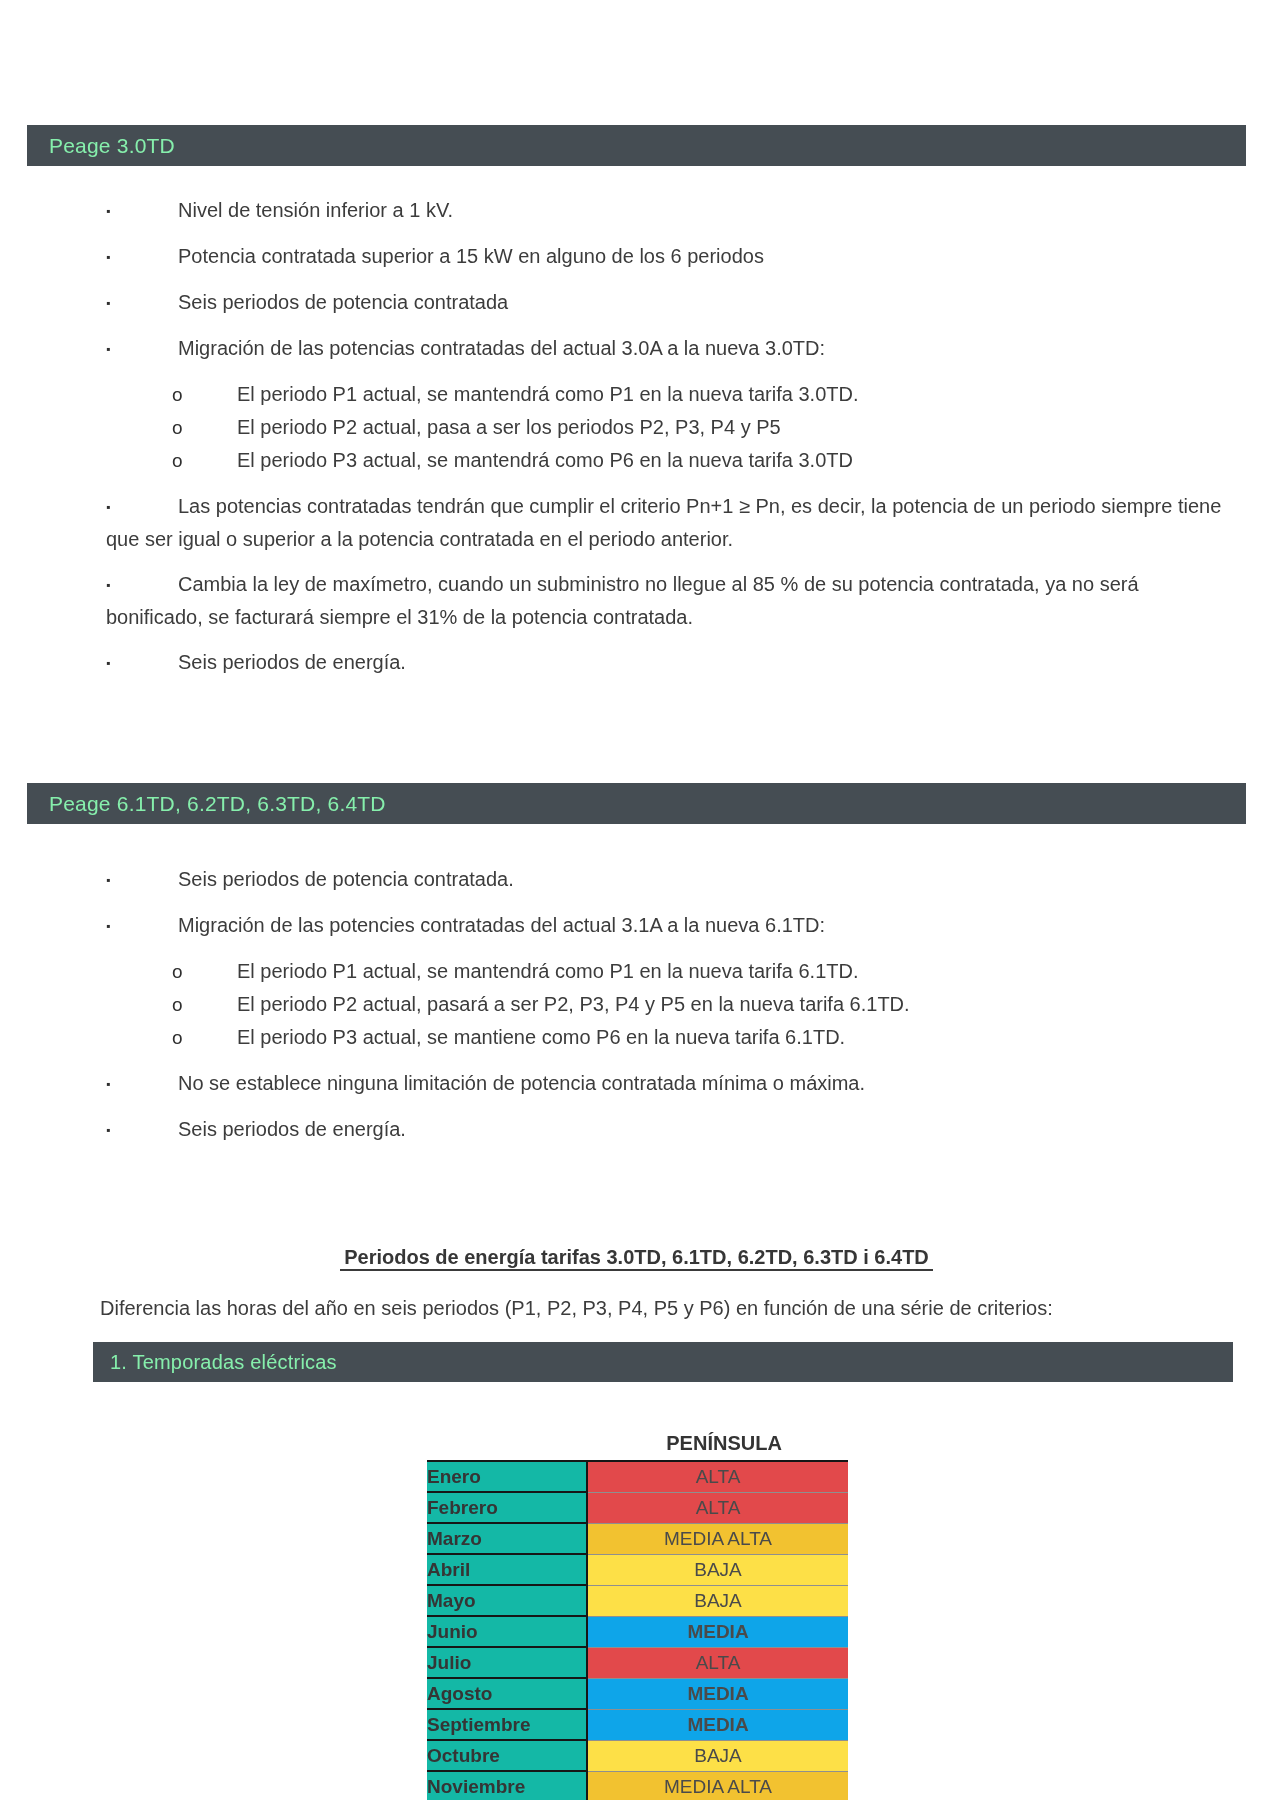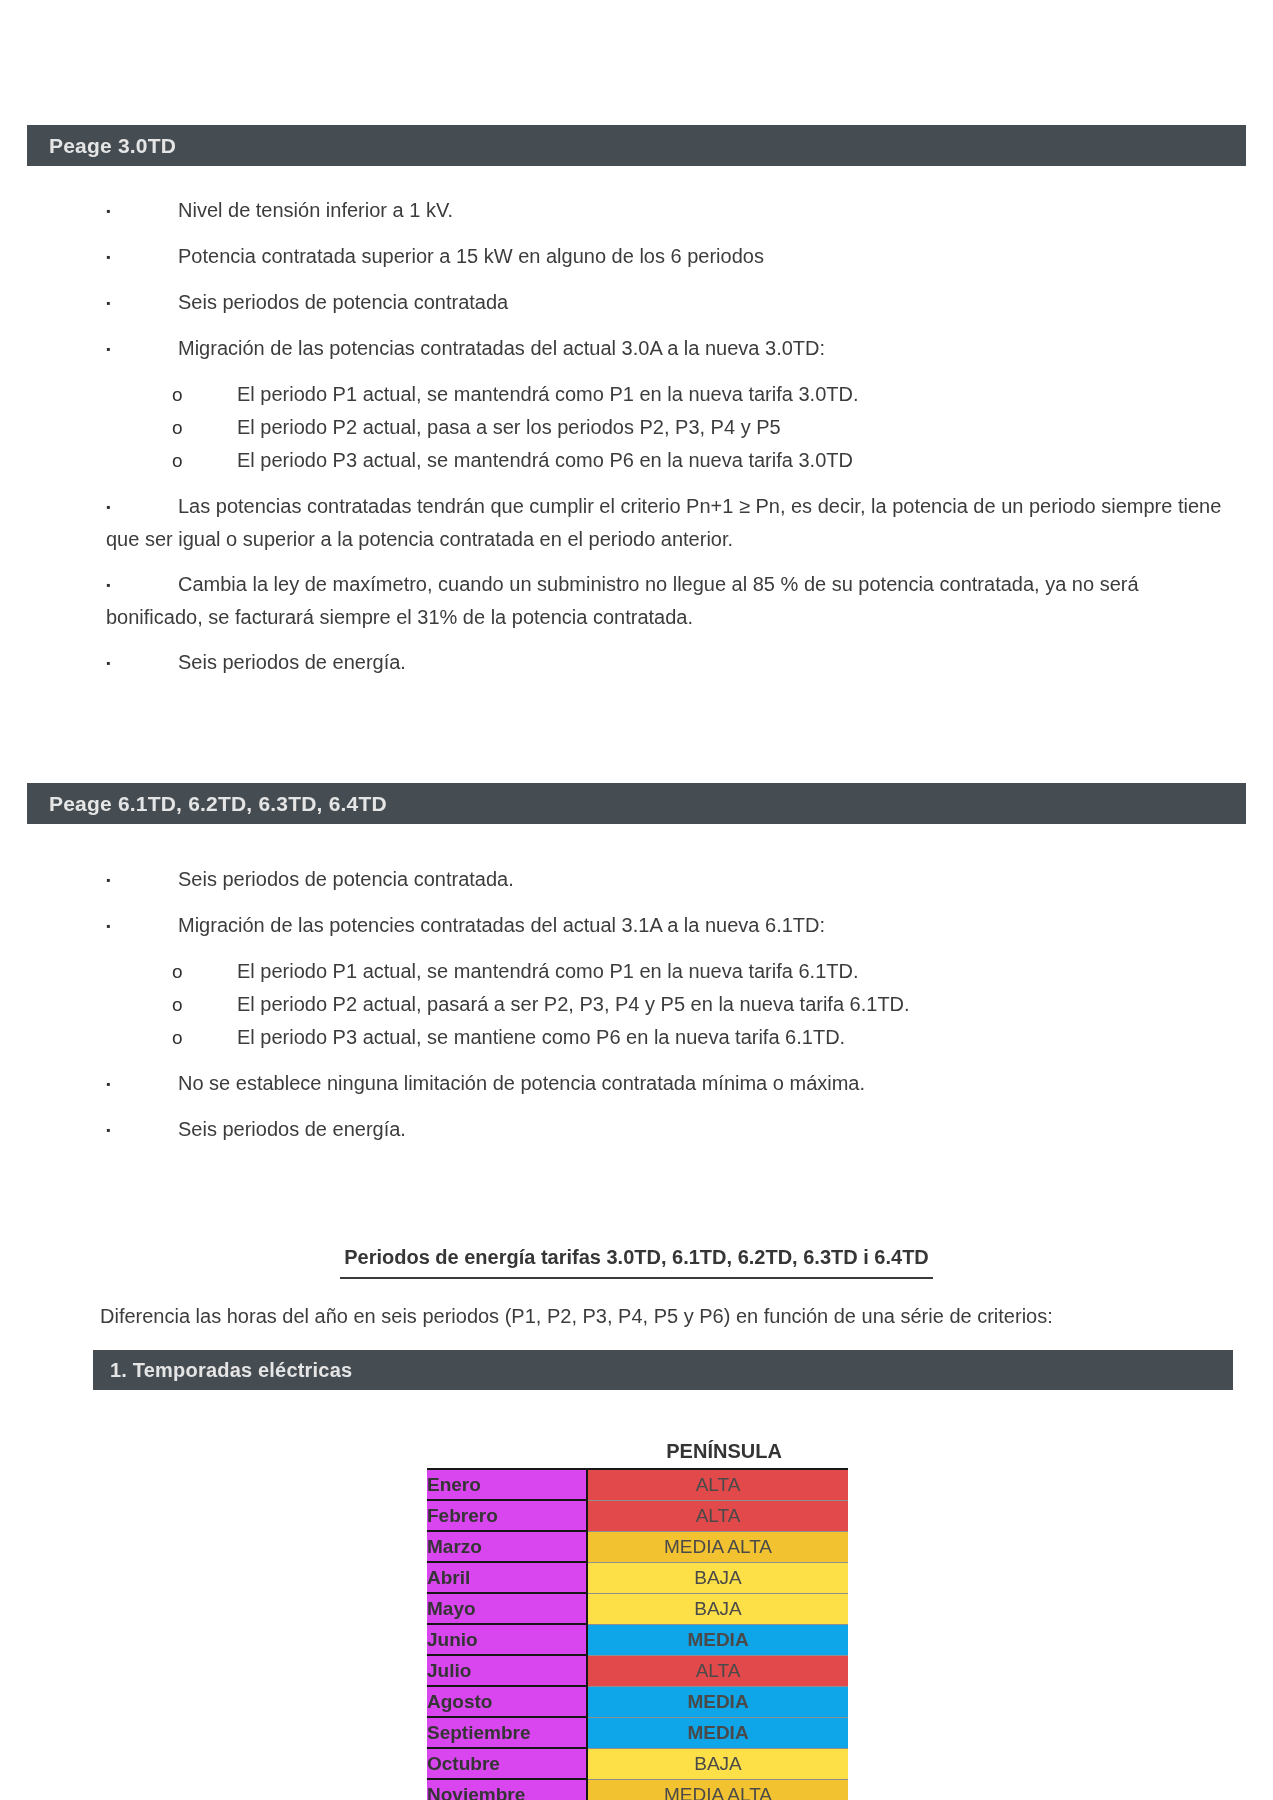--- a/index.html
+++ b/index.html
@@ -7,22 +7,22 @@
     width:1273px;height:1800px;background:#ffffff;overflow:hidden;
     font-family:"Liberation Sans","DejaVu Sans",sans-serif;
     color:#3c3c3c;
     -webkit-font-smoothing:antialiased;
   }
   .page{position:relative;width:1273px;height:1800px;background:#fff;}
 
   
   .hbar{
     height:41px;line-height:41px;
-    background:#454d53;color:#e5e5e5;
-    font-size:21px;font-weight:bold;
+    background:#454d53;color:#86efac;
+    font-size:21px;font-weight:normal;
     padding-left:22px;
     letter-spacing:.2px;
   }
   .hbar.first{margin:125px 27px 0 27px;}
   .hbar.second{margin:104px 27px 0 27px;}
   .hbar.third{
     margin:22px 40px 0 93px;height:40px;line-height:40px;
     padding-left:17px;font-size:20px;
   }
 
@@ -31,36 +31,36 @@
   .blist.second{margin-top:39px;}
   .b{margin:13px;}
   .bm{display:inline-block;width:72px;font-size:12px;vertical-align:2px;color:#2f2f2f;}
   .s{padding-left:79px;}
   .sm{display:inline-block;width:65px;font-size:19px;color:#2f2f2f;}
 
   
   .title-wrap{margin-top:100px;text-align:center;}
   .doc-title{
     display:inline-block;font-size:20px;font-weight:bold;color:#363636;
-    border-bottom:2px solid #3a3a3a;padding:0 4px 8px 4px;
+    border-bottom:2px solid #3a3a3a;padding:0 4px 0 4px;
   }
 
   .intro{margin:26px 60px 0 100px;font-size:20px;}
 
   
   .table-block{margin-top:50px;margin-left:427px;width:419px;}
   .colhead-row{display:flex;margin-bottom:5px;gap:26px;}
   .colhead-spacer{width:159px;}
   .colhead{
     width:260px;text-align:center;font-weight:bold;font-size:20px;color:#343434;
   }
   table.seasons{border-collapse:collapse;table-layout:fixed;width:419px;font-size:19px;}
   table.seasons td{height:29px;padding:0;}
   td.month-cell{
-    width:159px;background:#d946ef;font-weight:bold;color:#353535;
+    width:159px;background:#14b8a6;font-weight:bold;color:#353535;
     padding-left:10px;
     border-bottom:2px solid #161616;
     border-right:2px solid #161616;
   }
   tr:first-child td{border-top:2px solid #161616;}
   td.season-cell{
     width:260px;text-align:center;color:#4a4a4a;
     border-bottom:1px solid #8f8f8f;
   }
   tr:last-child td.season-cell{border-bottom:2px solid #161616;}

